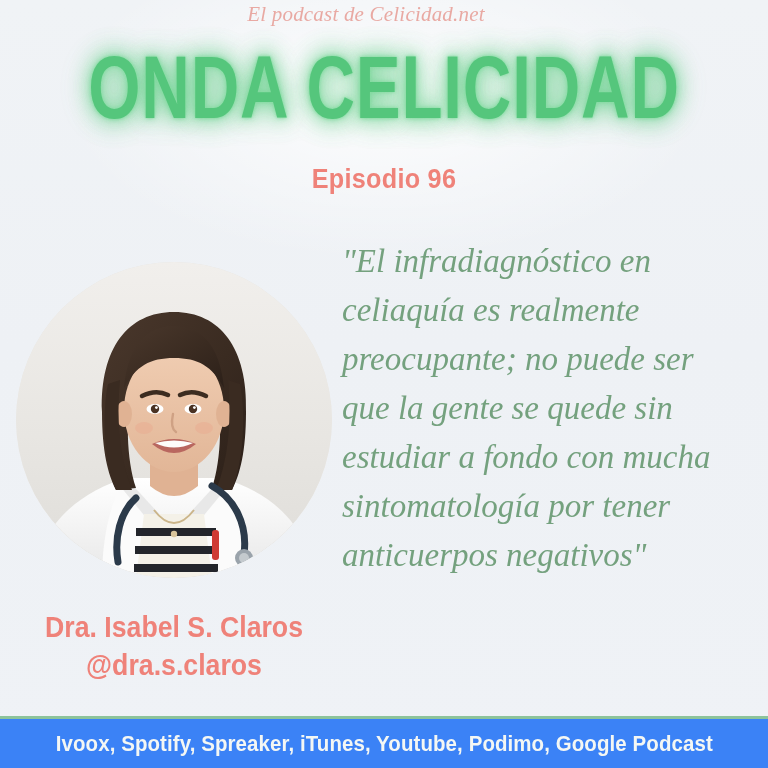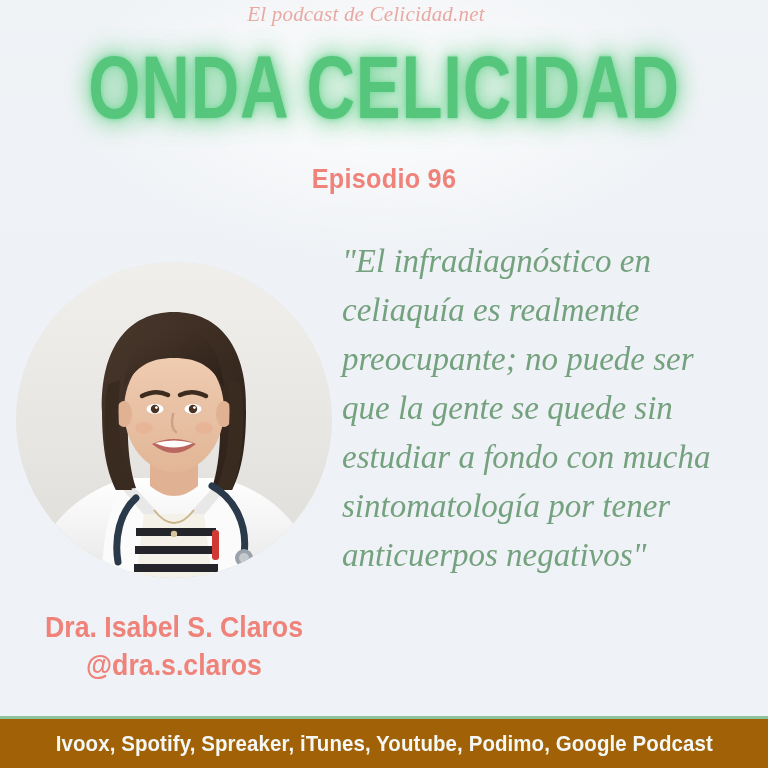--- a/index.html
+++ b/index.html
@@ -140,21 +140,21 @@
     text-align: left;
   }
 
   
   #footer-bar {
     position: absolute;
     left: 0;
     bottom: 0;
     width: 768px;
     height: 52px;
-    background: #a16207;
+    background: #3b82f6;
     border-top: 3px solid #8cc39b;
     box-sizing: border-box;
     display: flex;
     align-items: center;
     justify-content: center;
   }
   #footer-text {
     font-family: "Liberation Sans Narrow", "Liberation Sans", sans-serif;
     font-weight: bold;
     font-size: 22px;

